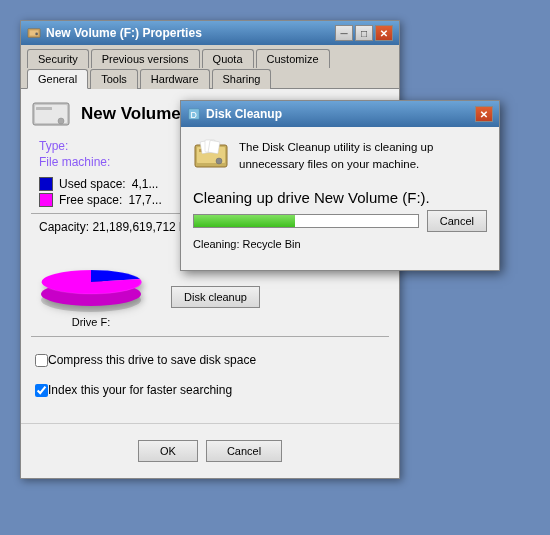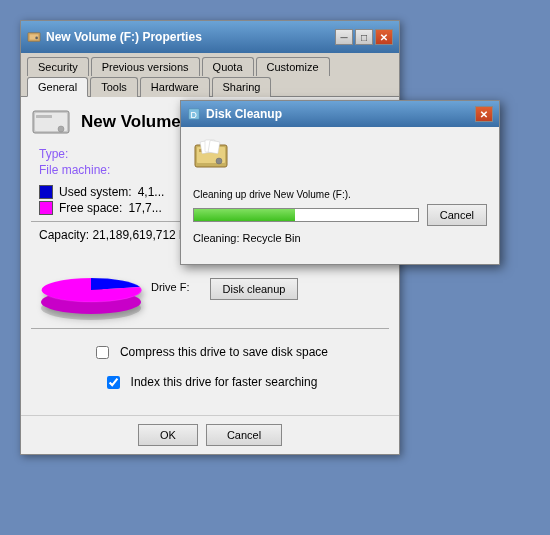--- a/index.html
+++ b/index.html
@@ -24,21 +24,21 @@
       box-shadow: 2px 2px 8px rgba(0,0,0,0.4);
     }
 
     .title-bar {
       background: linear-gradient(to bottom, #6ba3d6, #3a6ea5);
       color: white;
       padding: 4px 6px;
       display: flex;
       align-items: center;
       justify-content: space-between;
-      height: 32px;
+      height: 24px;
     }
 
     .title-bar-left {
       display: flex;
       align-items: center;
       gap: 5px;
     }
 
     .title-icon {
       width: 14px;
@@ -173,21 +173,21 @@
 
     .pie-section {
       display: flex;
       align-items: flex-end;
       gap: 20px;
       margin: 8px 0;
     }
 
     .pie-container {
       display: flex;
-      flex-direction: row;
+      flex-direction: column;
       align-items: center;
     }
 
     .pie-label {
       font-size: 11px;
       margin-top: 4px;
     }
 
     .cleanup-btn {
       padding: 4px 12px;
@@ -200,36 +200,35 @@
 
     .divider {
       border: none;
       border-top: 1px solid #aaa;
       margin: 6px 0;
     }
 
     .checkbox-row {
       display: flex;
       align-items: center;
-      gap: 11px;
+      gap: 0;
       margin: 16px 0;
       margin-left: 4px;
-      justify-content: center;
     }
 
     .checkbox-row input[type="checkbox"] {
       width: 13px;
       height: 13px;
     }
 
     .bottom-buttons {
       display: flex;
       justify-content: center;
       gap: 8px;
-      padding: 8px;
+      padding: 16px;
       background: #f0f0f0;
       border-top: 1px solid #ccc;
     }
 
     .bottom-btn {
       padding: 4px 20px;
       background: linear-gradient(to bottom, #f0f0f0, #d8d8d8);
       border: 1px solid #888;
       font-size: 11px;
       cursor: pointer;
@@ -283,21 +282,21 @@
       font-size: 11.5px;
       line-height: 1.5;
       color: #000;
     }
 
     .progress-section {
       margin-bottom: 8px;
     }
 
     .progress-label {
-      font-size: 10px;
+      font-size: 15px;
       margin-bottom: 4px;
       color: #000;
     }
 
     .progress-row {
       display: flex;
       align-items: center;
       gap: 8px;
     }
 
@@ -388,21 +387,21 @@
 
     <div class="info-grid">
       <span class="info-label">Type:</span>
       <span class="info-value">Local Disk</span>
       <span class="info-label">File machine:</span>
       <span class="info-value">NTFS</span>
     </div>
 
     <div class="space-row">
       <div class="color-box used-color"></div>
-      <span>Used system:</span>
+      <span>Used space:</span>
       <span>4,1...</span>
     </div>
     <div class="space-row">
       <div class="color-box free-color"></div>
       <span>Free space:</span>
       <span>17,7...</span>
     </div>
 
     <hr class="divider">
 
@@ -434,21 +433,21 @@
     </div>
 
     <hr class="divider">
 
     <div class="checkbox-row">
       <input type="checkbox" id="compress" style="">
       <label for="compress">Compress this drive to save disk space</label>
     </div>
     <div class="checkbox-row">
       <input type="checkbox" id="index" checked="" style="">
-      <label for="index">Index this drive for faster searching</label>
+      <label for="index">Index this your for faster searching</label>
     </div>
   </div>
 
   <div class="bottom-buttons">
     <button class="bottom-btn">OK</button>
     <button class="bottom-btn">Cancel</button>
   </div>
 </div>
 
 <div class="cleanup-dialog">
@@ -474,20 +473,21 @@
           <rect x="2" y="6" width="32" height="22" rx="2" fill="#c8b060" stroke="#907030" stroke-width="1"></rect>
           <rect x="4" y="8" width="28" height="16" rx="1" fill="#e8d080"></rect>
           <rect x="6" y="10" width="14" height="3" rx="0.5" fill="#c0a050"></rect>
           <circle cx="26" cy="22" r="3" fill="#888" stroke="#666" stroke-width="0.5"></circle>
 
           <rect x="8" y="2" width="10" height="12" rx="1" fill="white" stroke="#ccc" stroke-width="0.5" transform="rotate(-10,13,8)"></rect>
           <rect x="12" y="1" width="10" height="12" rx="1" fill="white" stroke="#ccc" stroke-width="0.5" transform="rotate(0,17,7)"></rect>
           <rect x="16" y="2" width="10" height="12" rx="1" fill="white" stroke="#ccc" stroke-width="0.5" transform="rotate(10,21,8)"></rect>
         </svg>
       </div>
+      <p class="cleanup-message">The Disk Cleanup utility is cleaning up unnecessary files on your machine.</p>
     </div>
 
     <div class="progress-section">
       <div class="progress-label">Cleaning up drive New Volume (F:).</div>
       <div class="progress-row">
         <div class="progress-bar-container">
           <div class="progress-bar-fill" style="width:45%"></div>
         </div>
         <button class="cancel-btn">Cancel</button>
       </div>

